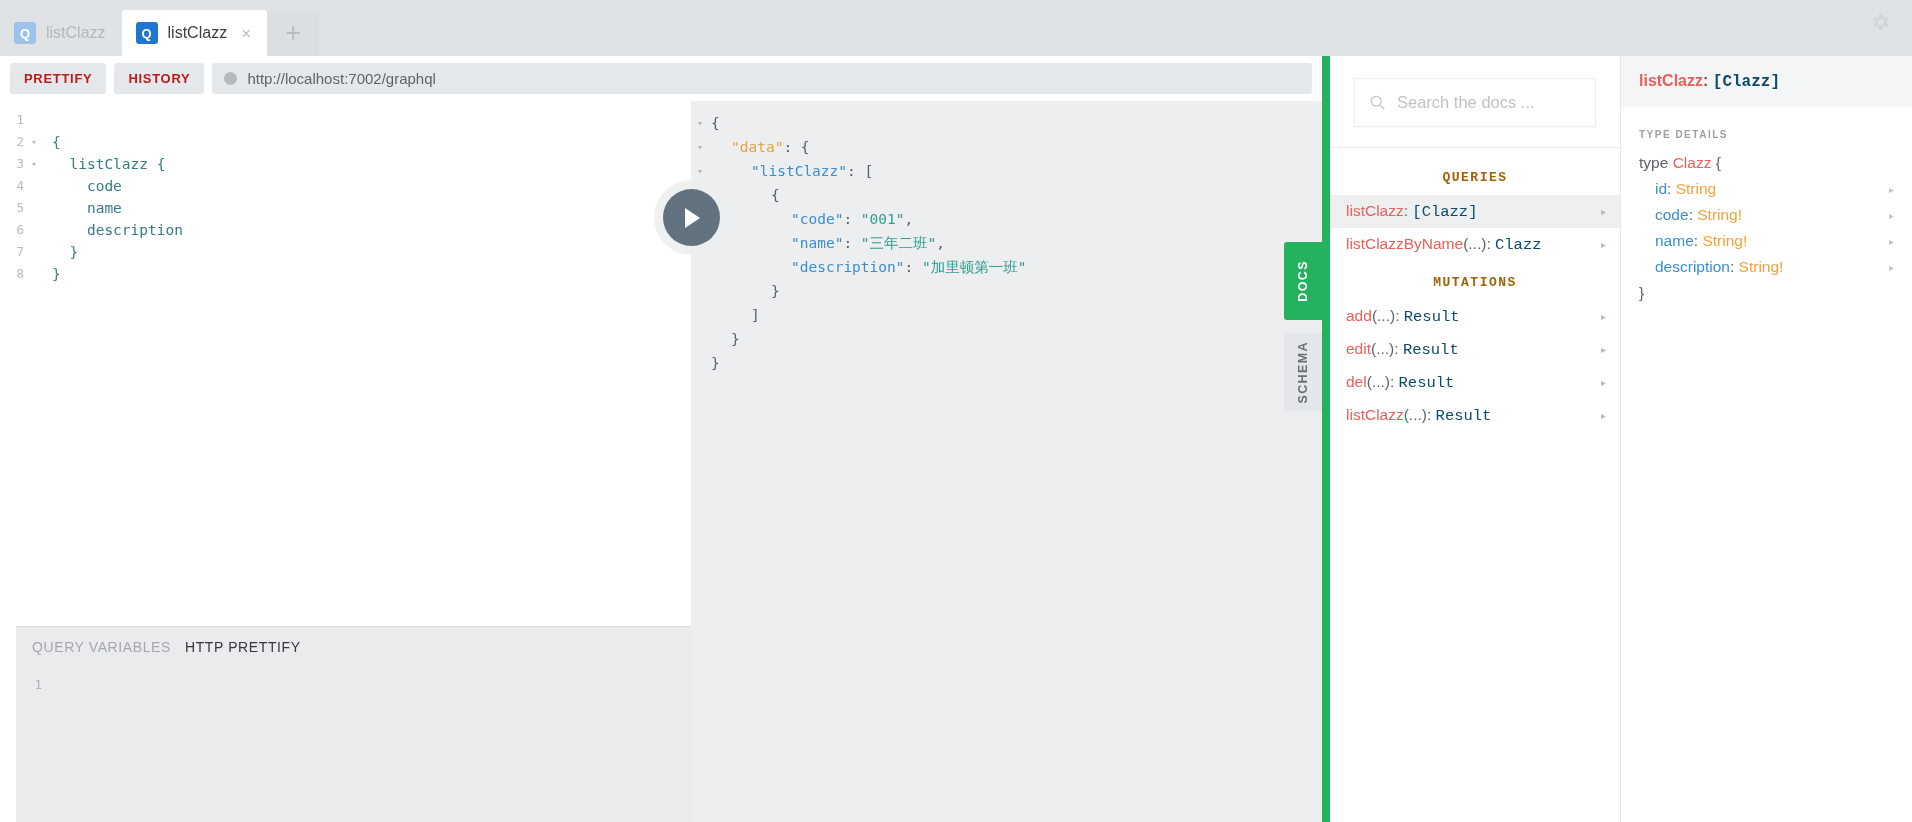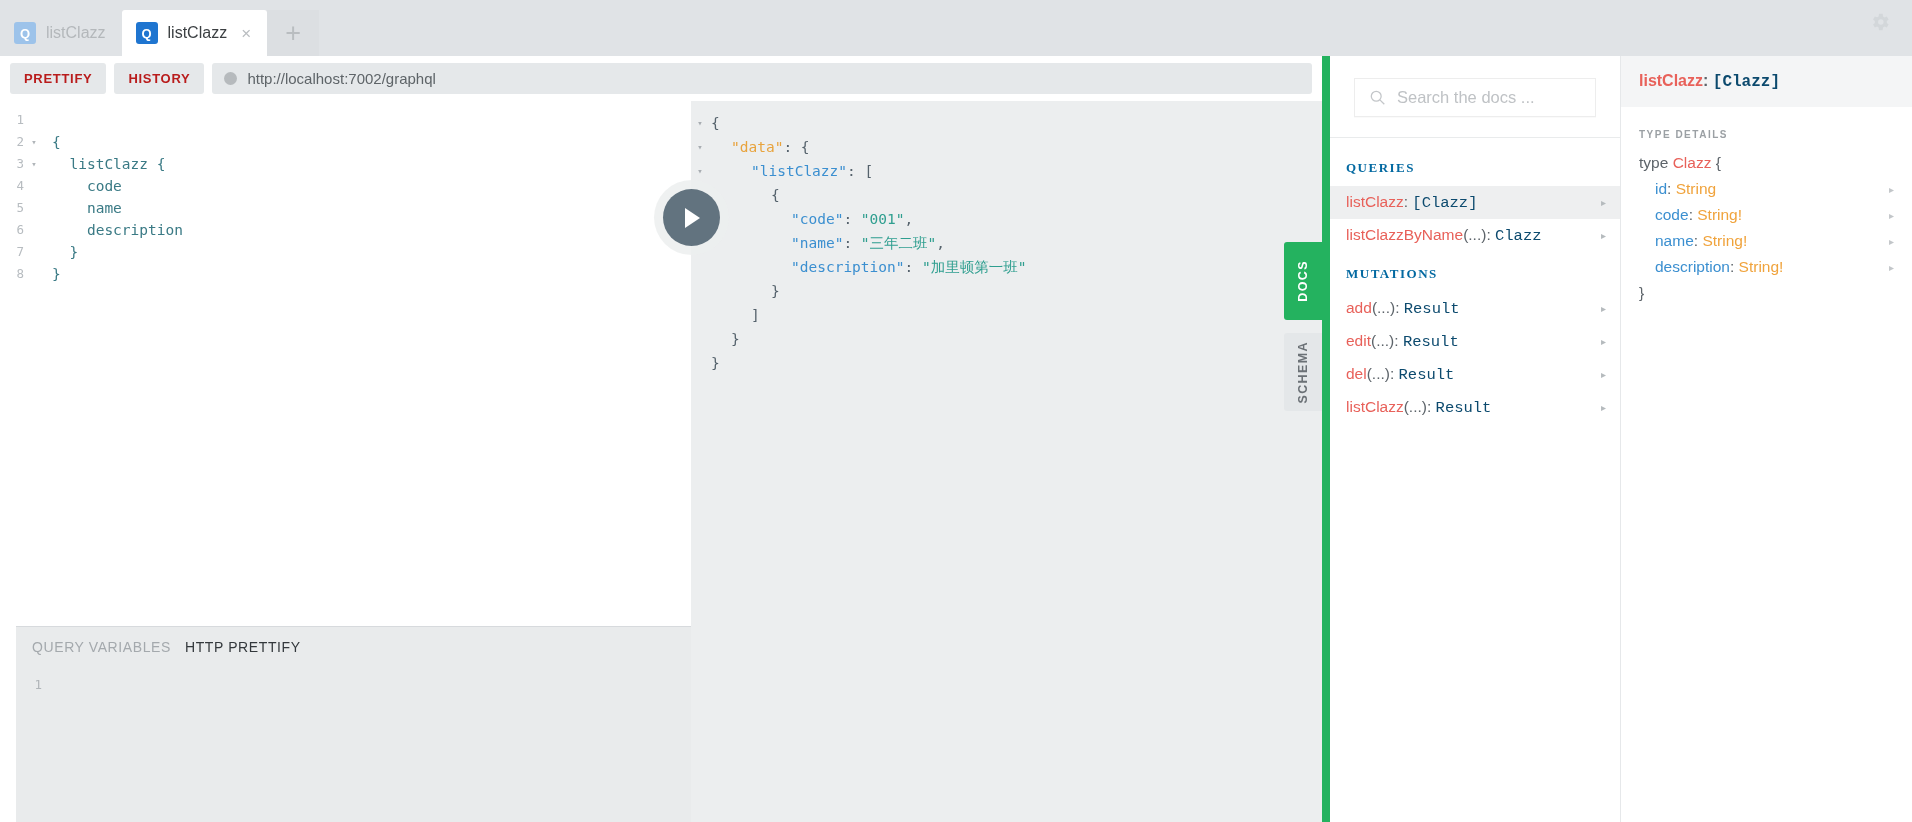--- a/index.html
+++ b/index.html
@@ -372,44 +372,45 @@
     background: #ffffff;
     min-width: 0;
   }
   .search-wrap {
     padding: 22px 24px 20px 24px;
     border-bottom: 1px solid #e9ebec;
   }
   .search-box {
     border: 1px solid #ededed;
     background: #ffffff;
-    height: 39px;
+    height: 49px;
     display: flex;
     align-items: center;
     gap: 11px;
     padding: 0 14px;
     box-shadow: 0 1px 1px rgba(0,0,0,0.02);
   }
   .search-ph {
     font-size: 16.5px;
     color: #bfc2c5;
     font-family: "Liberation Sans", sans-serif;
   }
   .doc-scroll {
     flex: 1 1 auto;
     overflow: hidden;
     padding-top: 8px;
   }
   .sec-title {
     font-size: 13px;
     font-weight: bold;
     letter-spacing: 1.5px;
-    color: #0369a1;
+    color: #a16207;
     padding: 14px 16px 10px 16px;
-    font-family: Liberation Serif, serif;
+    font-family: Liberation Mono, monospace;
+    text-align: center;
   }
   .doc-row {
     display: flex;
     align-items: center;
     justify-content: space-between;
     padding: 7px 14px 7px 16px;
     cursor: pointer;
     font-size: 15.5px;
     font-family: "Liberation Sans", sans-serif;
   }

